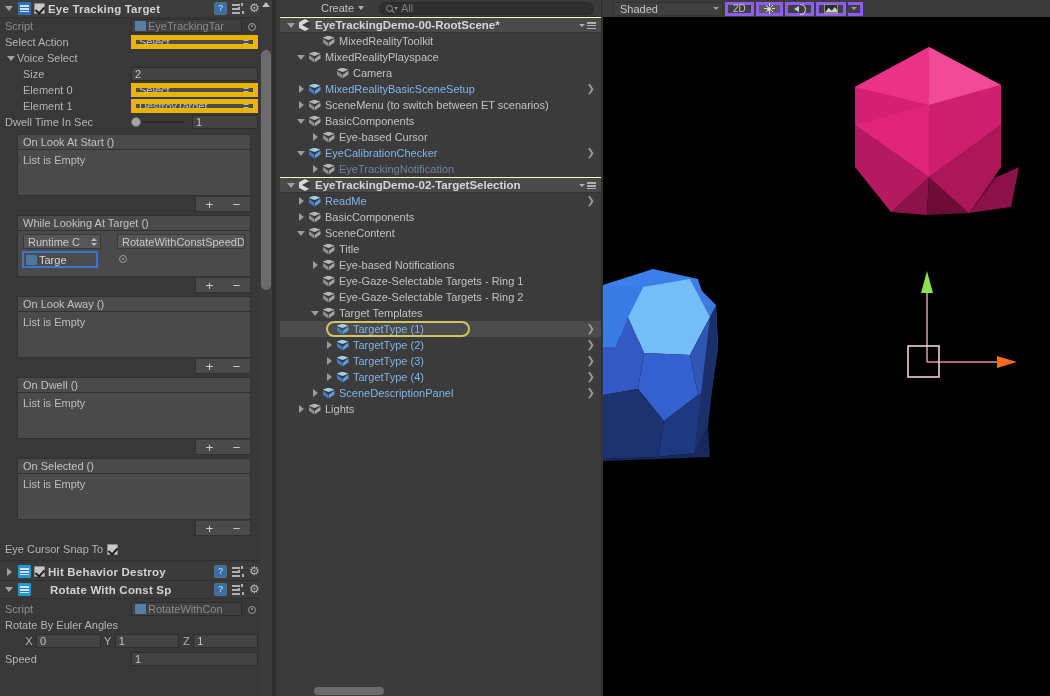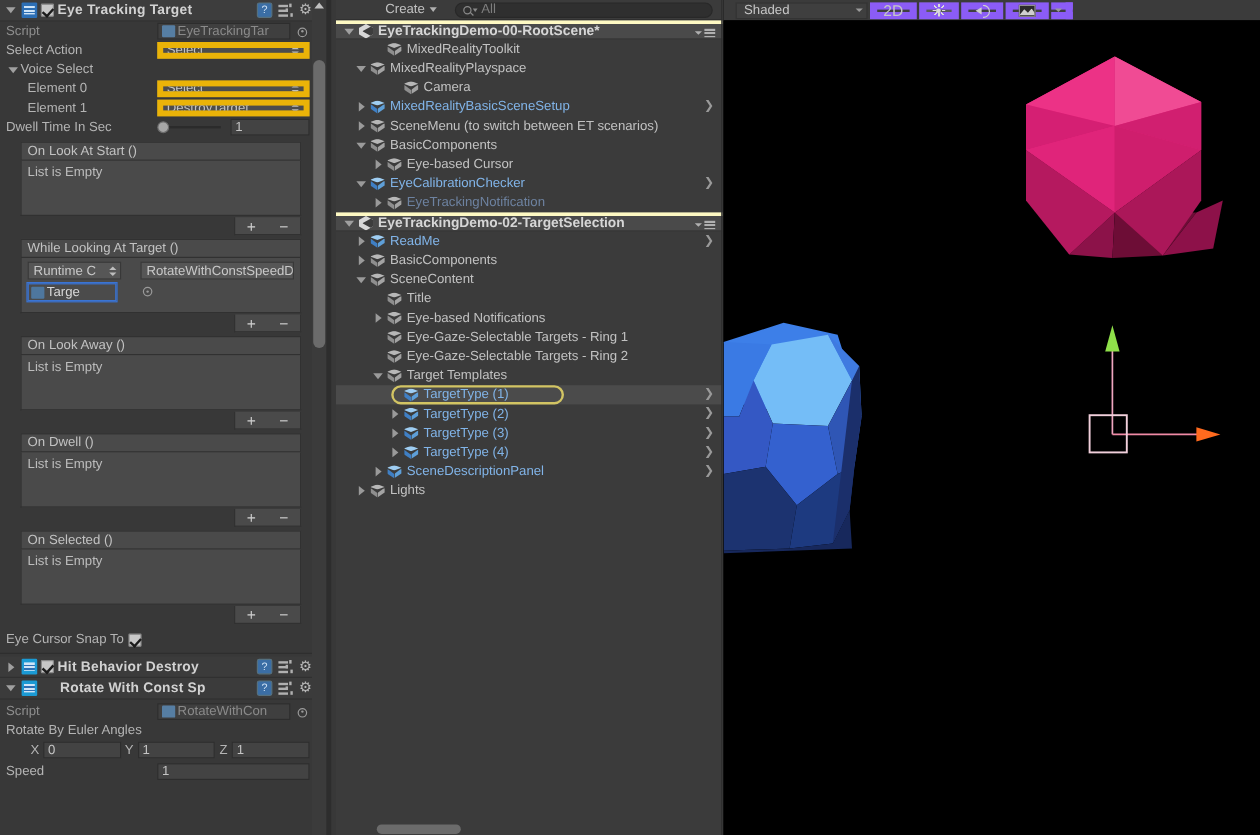--- a/index.html
+++ b/index.html
@@ -263,21 +263,21 @@
     width: 4px; height: 1.2px; background: #8a8a8a; transform: rotate(45deg);
   }
   .h-search .dn {
     width: 0; height: 0; border-left: 2.5px solid transparent;
     border-right: 2.5px solid transparent; border-top: 3px solid #8a8a8a;
     margin-right: 3px;
   }
   .scene-row {
     height: 16px; background: #4a4a4a;
     display: flex; align-items: center; padding-left: 5px; position: relative;
-    border-top: 3px solid #fef9c3; border-bottom: 1px solid #333;
+    border-top: 1px solid #fef9c3; border-bottom: 1px solid #333;
   }
   .scene-row .stitle {
     font-weight: bold; color: #d6d6d6; font-size: 11.5px; white-space: nowrap;
   }
   .unity-logo {
     width: 12px; height: 12px; flex: 0 0 12px; margin: 0 4px 0 2px;
     background: #d8d8d8;
     clip-path: polygon(50% 0%, 100% 28%, 100% 72%, 50% 100%, 0% 72%, 0% 28%);
     position: relative;
   }
@@ -366,23 +366,23 @@
     width: 110px; height: 14px; background: #3f3f3f; border: 1px solid #333;
     display: flex; align-items: center; justify-content: space-between;
     padding: 0 3px 0 6px; color: #c6c6c6; font-size: 11px;
   }
   .sv-pop .dnc {
     width: 0; height: 0; border-left: 3px solid transparent;
     border-right: 3px solid transparent; border-top: 3.5px solid #9a9a9a;
   }
   .sv-btn {
     height: 14px; min-width: 24px; padding: 0 5px;
-    background: #3f3f3f; border: 6px solid #8b5cf6;
+    background: #3f3f3f; border: 3px solid #8b5cf6;
     display: flex; align-items: center; justify-content: center;
-    color: #c6c6c6; font-size: 13px;
+    color: #c6c6c6; font-size: 10px;
   }
   .sv-btn.active { background: #5a5a5a; }
   .sv-sun {
     width: 11px; height: 11px; position: relative;
   }
   .sv-sun::before {
     content: ""; position: absolute; left: 3.5px; top: 3.5px;
     width: 4px; height: 4px; background: #dadada; border-radius: 50%;
   }
   .sv-sun::after {
@@ -460,20 +460,26 @@
         </span>
       </div>
 
       <div class="prow">
         <span class="foldout">
             <i class="tri-down"></i>
           </span>
         <span class="plabel">Voice Select</span>
       </div>
 
+      <div class="prow">
+        <span class="plabel ind w1">Size</span>
+        <span class="pfield">
+            <span>2</span>
+          </span>
+      </div>
 
       <div class="prow">
         <span class="plabel ind w1">Element 0</span>
         <span class="pfield popup">
           <span>Select</span>
           <i class="updown"></i>
         </span>
       </div>
 
       <div class="prow">

